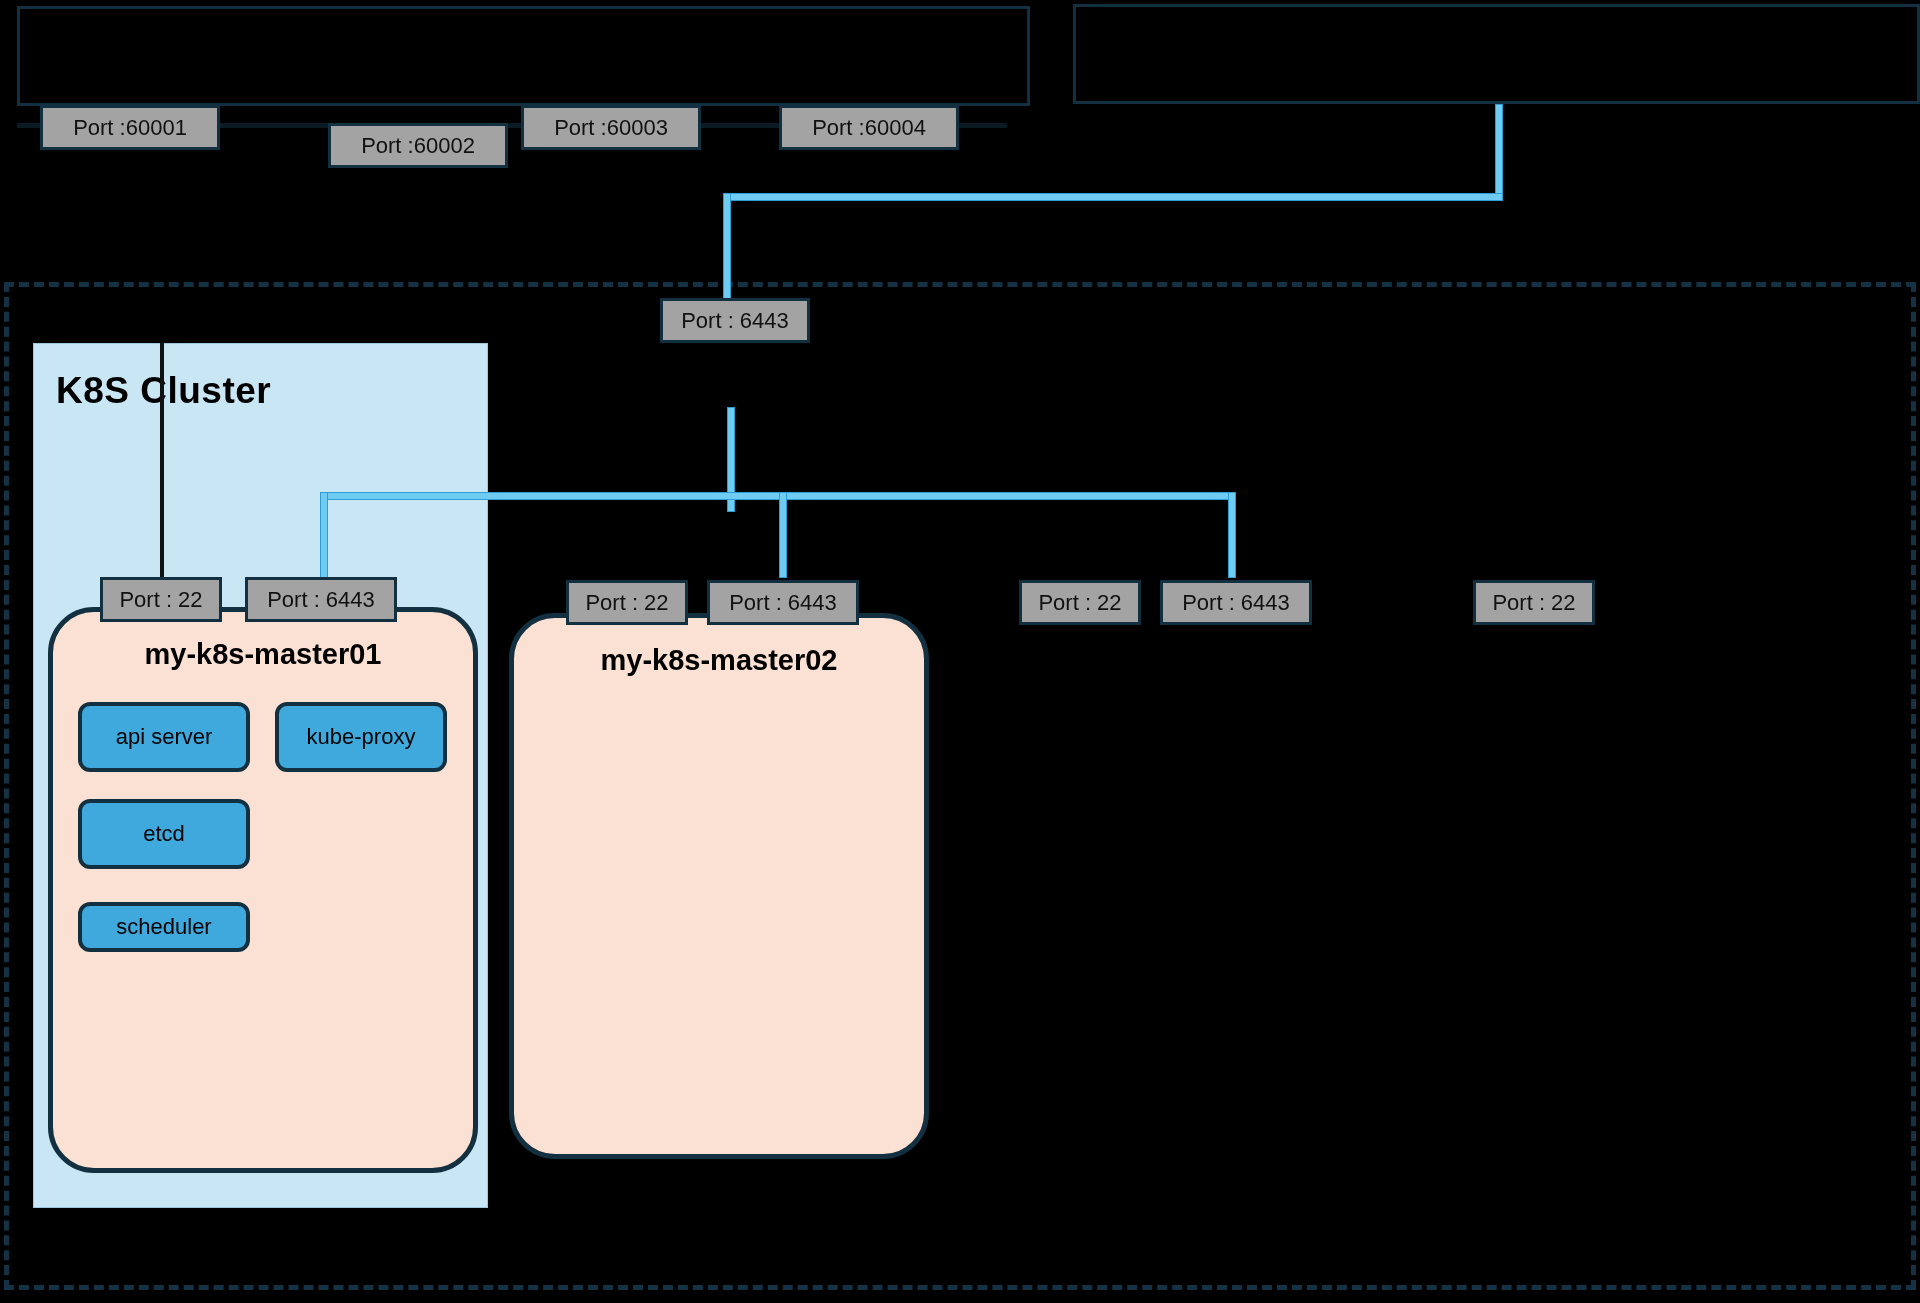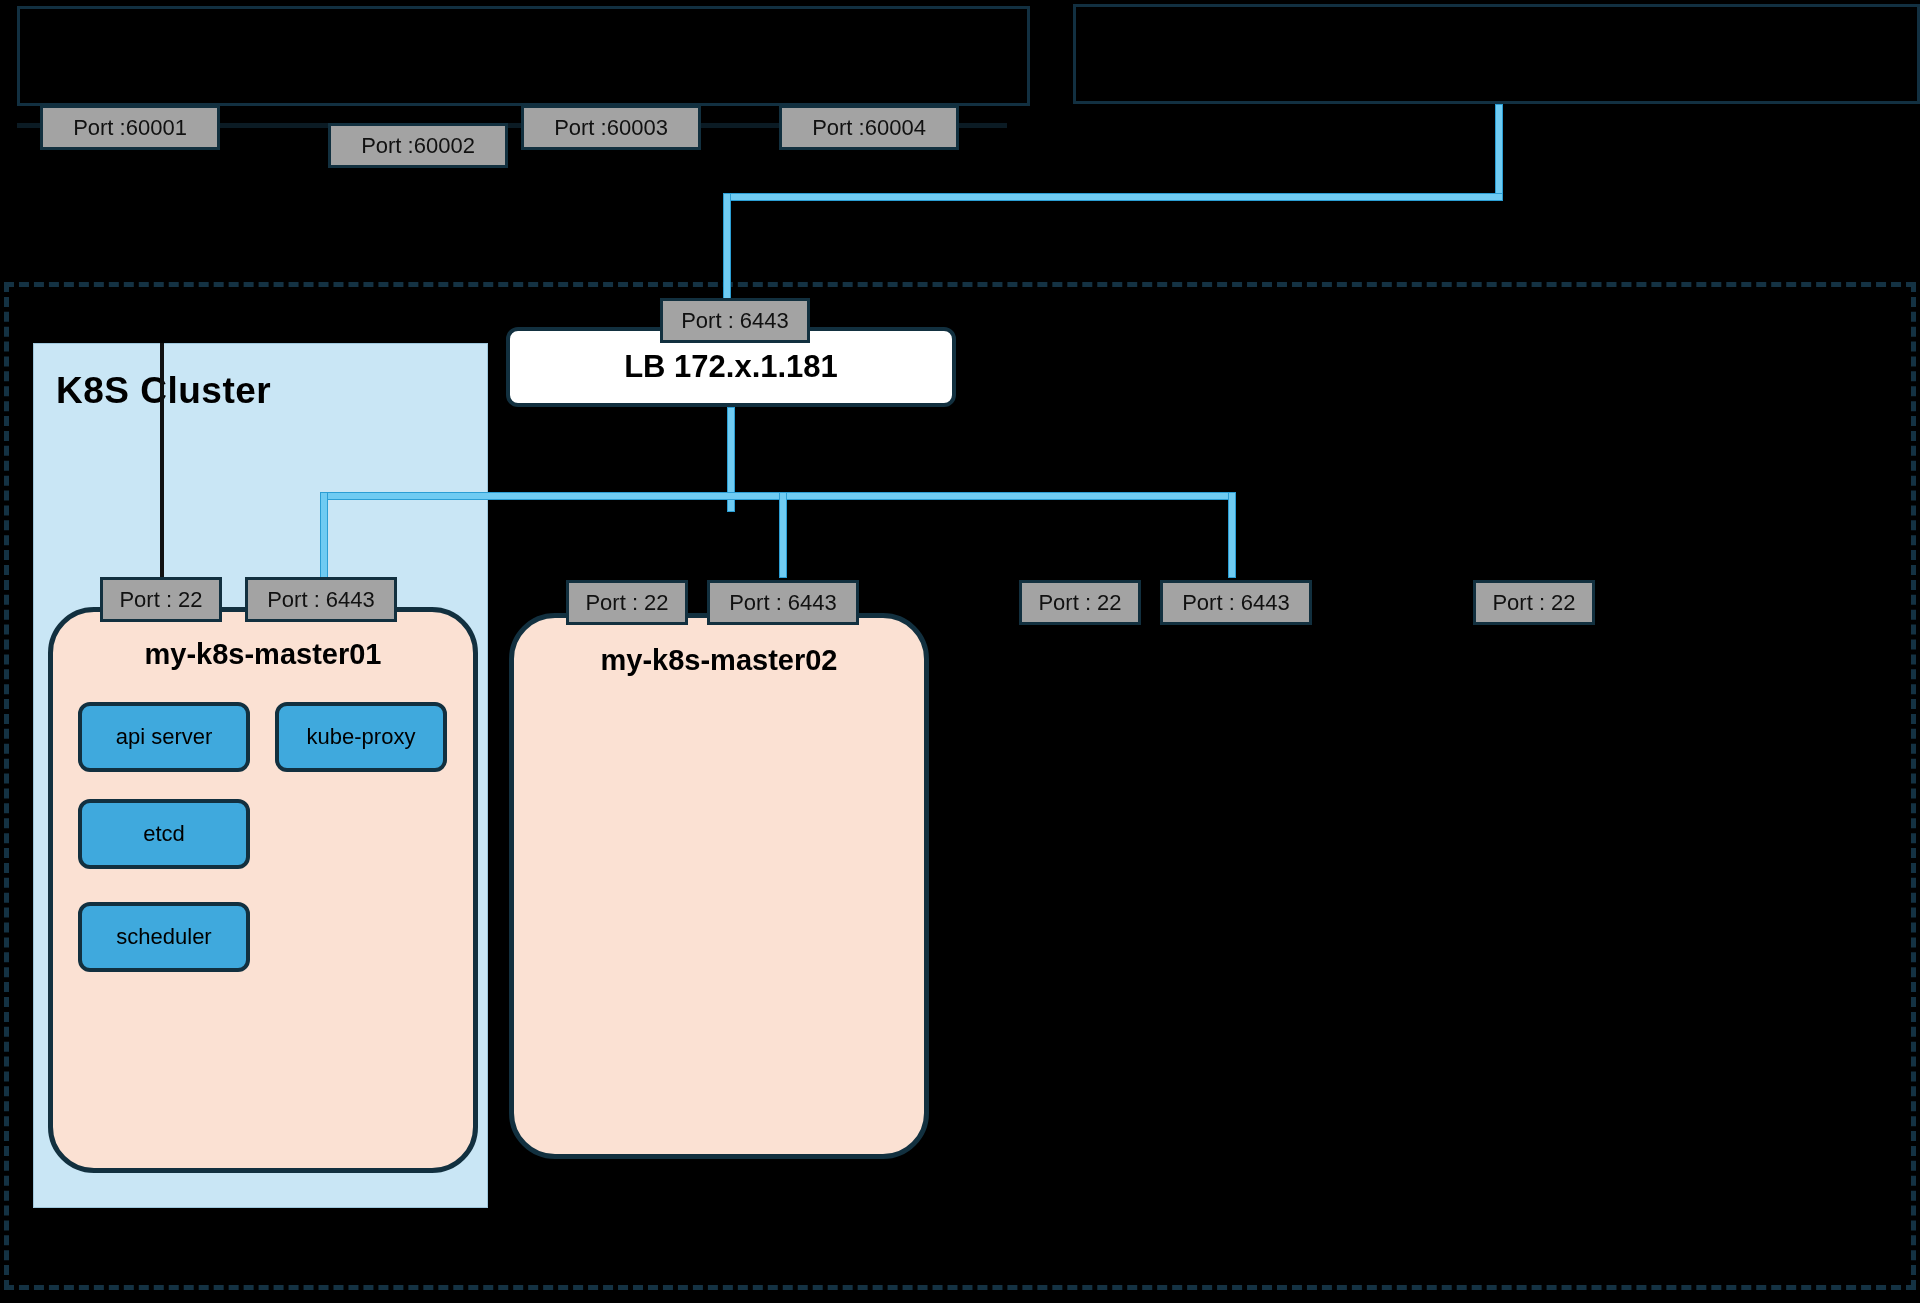--- a/index.html
+++ b/index.html
@@ -156,23 +156,20 @@
   <div class="abs line-blue" style="left:723px; top:193px; width:8px; height:110px;"></div>
 
   <div class="abs dashed-region" style="left:4px; top:282px; width:1912px; height:1008px;"></div>
 
   <div class="abs k8s-panel" style="left:33px; top:343px; width:455px; height:865px;">
     <div class="k8s-title">K8S Cluster</div>
   </div>
 
   <div class="abs line-thin-dark" style="left:160px; top:343px; width:4px; height:237px;"></div>
 
-  <div class="abs lb-box" style="left:506px; top:327px; width:450px; height:80px;">
-    <span>LB 172.x.1.181</span>
-  </div>
   <div class="abs port-chip" style="left:660px; top:298px; width:150px; height:45px;">
     <span>Port : 6443</span>
   </div>
 
   <div class="abs line-blue" style="left:727px; top:407px; width:8px; height:105px;"></div>
 
   <div class="abs line-blue" style="left:320px; top:492px; width:913px; height:8px;"></div>
 
   <div class="abs line-blue" style="left:320px; top:492px; width:8px; height:86px;"></div>
 
@@ -185,21 +182,21 @@
 
     <div class="comp-chip" style="left:25px; top:90px; width:172px; height:70px;">
       <span>api server</span>
     </div>
     <div class="comp-chip" style="left:25px; top:187px; width:172px; height:70px;">
       <span>etcd</span>
     </div>
     <div class="comp-chip" style="left:222px; top:90px; width:172px; height:70px;">
       <span>kube-proxy</span>
     </div>
-    <div class="comp-chip" style="left:25px; top:290px; width:172px; height:70px;">
+    <div class="comp-chip" style="left:25px; top:290px; width:172px; height:50px;">
       <span>scheduler</span>
     </div>
   </div>
   <div class="abs port-chip" style="left:100px; top:577px; width:122px; height:45px;">
     <span>Port : 22</span>
   </div>
   <div class="abs port-chip" style="left:245px; top:577px; width:152px; height:45px;">
     <span>Port : 6443</span>
   </div>
 

